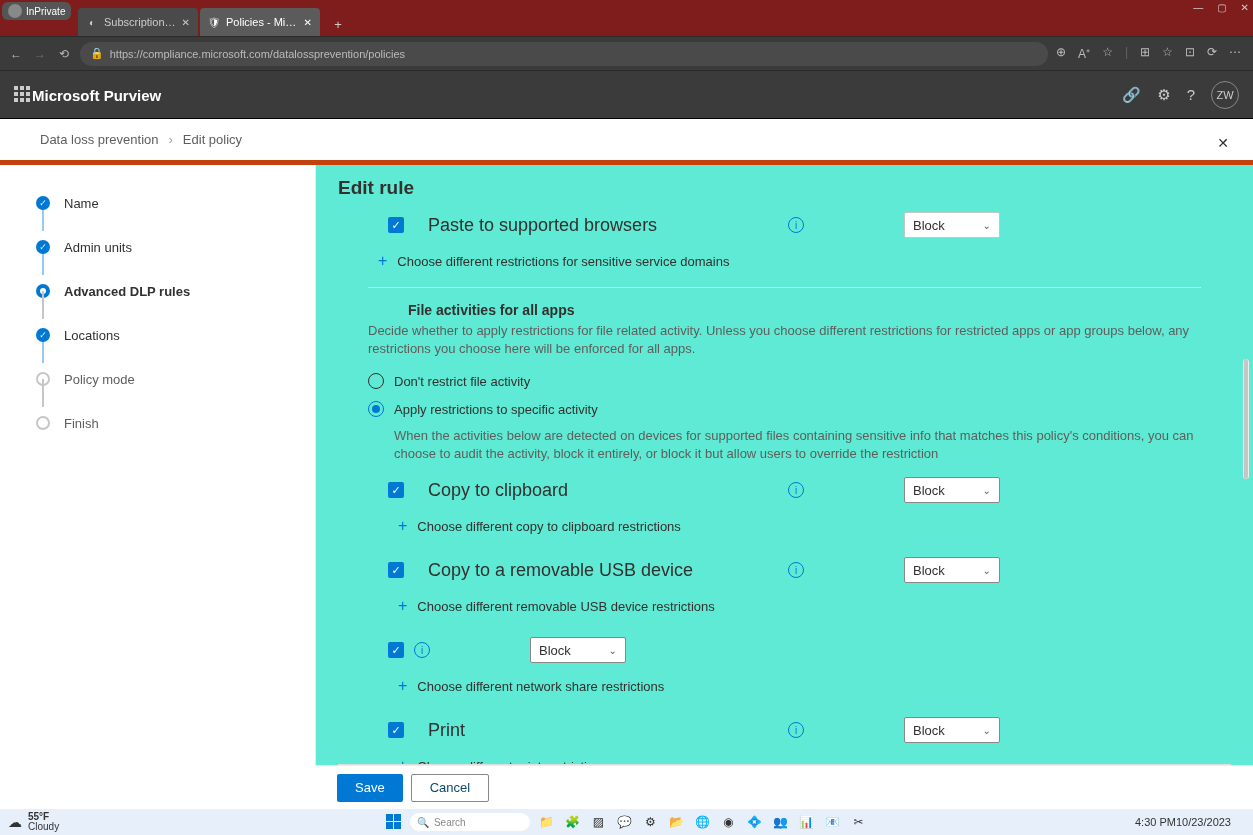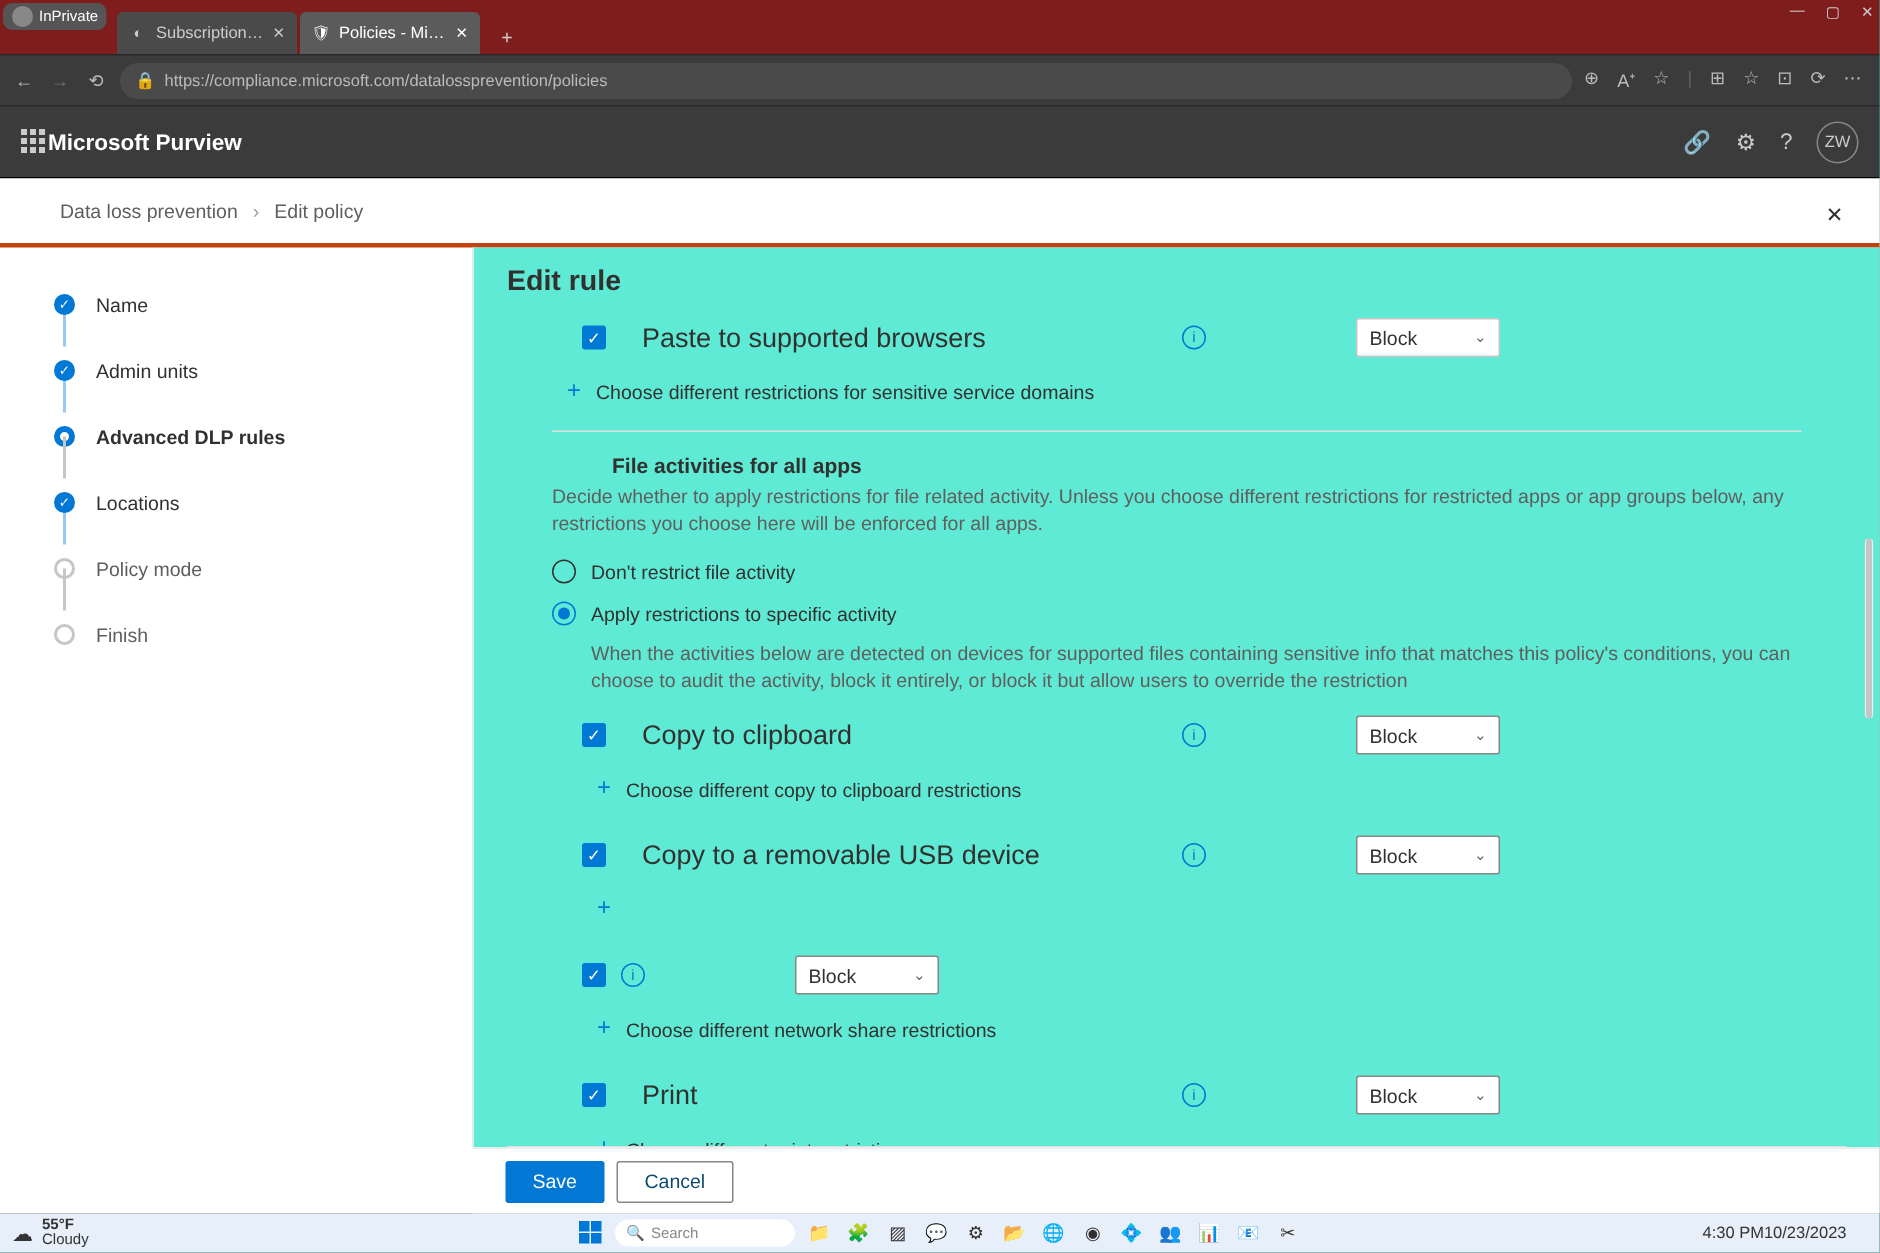--- a/index.html
+++ b/index.html
@@ -30,21 +30,21 @@
   .waffle { width:18px; height:18px; display:grid; grid-template-columns:repeat(3,4px); grid-template-rows:repeat(3,4px); gap:2px; }
   .waffle div { background:#ccc; }
   .app-title { font-size: 15px; font-weight: 600; }
   .hdr-icons { display:flex; align-items:center; gap:16px; color:#ccc; }
   .hdr-icons .i { cursor:pointer; font-size:15px; }
   .avatar-circle { width:28px; height:28px; border-radius:50%; border:1px solid #888; display:flex; align-items:center; justify-content:center; font-size:11px; color:#ccc; }
 
   
   .app-body { position: absolute; top: 118px; left: 0; right: 0; bottom: 26px; background: #fff; border-top:1px solid #000; }
   
-  .breadcrumb-bar { position:absolute; left:0; right:0; top:0; height:46px; display:flex; align-items:center; padding:0 40px; font-size:13px; color:#605e5c; background:#fff; border-bottom:3px solid #c2410c;}
+  .breadcrumb-bar { position:absolute; left:0; right:0; top:0; height:46px; display:flex; align-items:center; padding:0 40px; font-size:13px; color:#605e5c; background:#fff; border-bottom:5px solid #c2410c;}
   .breadcrumb-bar .sep { margin:0 10px; color:#a19f9d; }
   .breadcrumb-bar .crumb { cursor:pointer; }
   .breadcrumb-bar .close-x { position:absolute; right:20px; top:14px; width:20px; height:20px; display:flex; align-items:center; justify-content:center; cursor:pointer; color:#323130; font-size:14px; }
 
   
   .stepper { position:absolute; left:36px; top:62px; width:200px; }
   .step { display:flex; align-items:center; gap:14px; height:44px; position:relative;}
   .step:not(:last-child)::after { content:""; position:absolute; left:6px; top:22px; width:2px; height:28px; background:#0078d4; opacity:0.4; }
   .step.future::after, .step.pending::after { background:#c8c6c4; opacity:1; }
   .step.current::after { background:#c8c6c4; opacity:1; }
@@ -267,20 +267,21 @@
           <div class="activity-label">Copy to a removable USB device</div>
           <div class="info-icn">i</div>
           <div class="spacer"></div>
           <div class="dropdown">
             <span>Block</span>
             <span class="chev">⌄</span>
           </div>
         </div>
         <div class="add-link">
           <span class="plus">+</span>
+          <span>Choose different removable USB device restrictions</span>
         </div>
 
         <div class="activity-row indent">
           <div class="checkbox">✓</div>
           <div class="info-icn">i</div>
           <div class="spacer"></div>
           <div class="dropdown">
             <span>Block</span>
             <span class="chev">⌄</span>
           </div>

